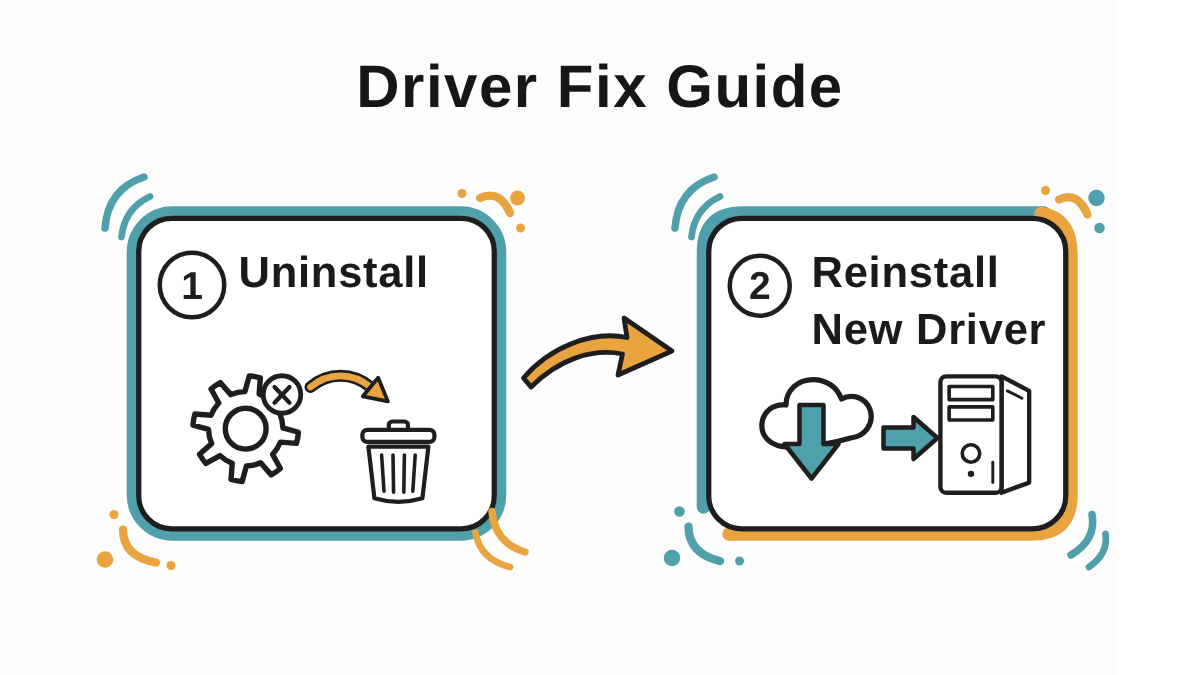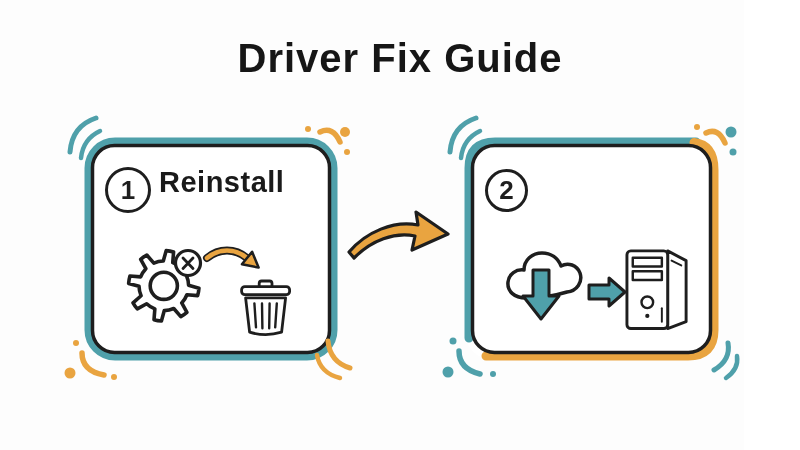--- a/index.html
+++ b/index.html
@@ -140,20 +140,24 @@
       <path d="M 38 62 L 38 76" class="f-none s-ink rc" stroke-width="2"></path>
     </g>
   </svg>
 
   <div class="title">Driver Fix Guide</div>
 
   <div class="num-badge badge-1">
     <span>1</span>
   </div>
   <div class="step-label label-1">
-    <div>Reinstall</div>
+    <div>Uninstall</div>
   </div>
 
   <div class="num-badge badge-2">
     <span>2</span>
   </div>
+  <div class="step-label label-2">
+    <div>Reinstall</div>
+    <div>New Driver</div>
+  </div>
 
 </div>
 
 </body></html>

